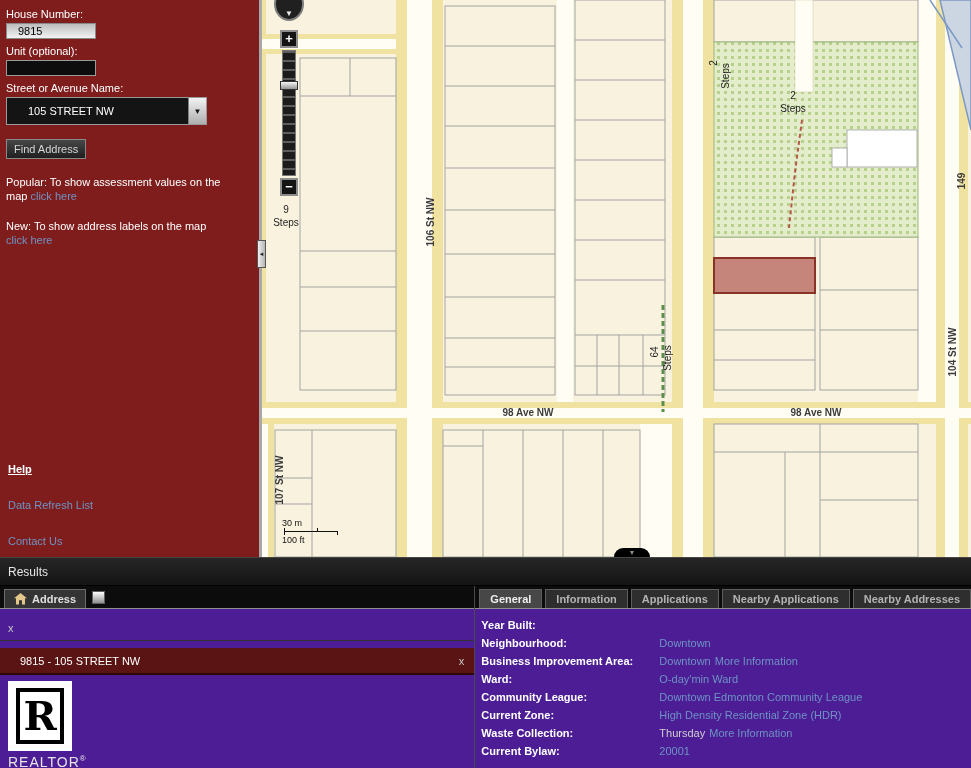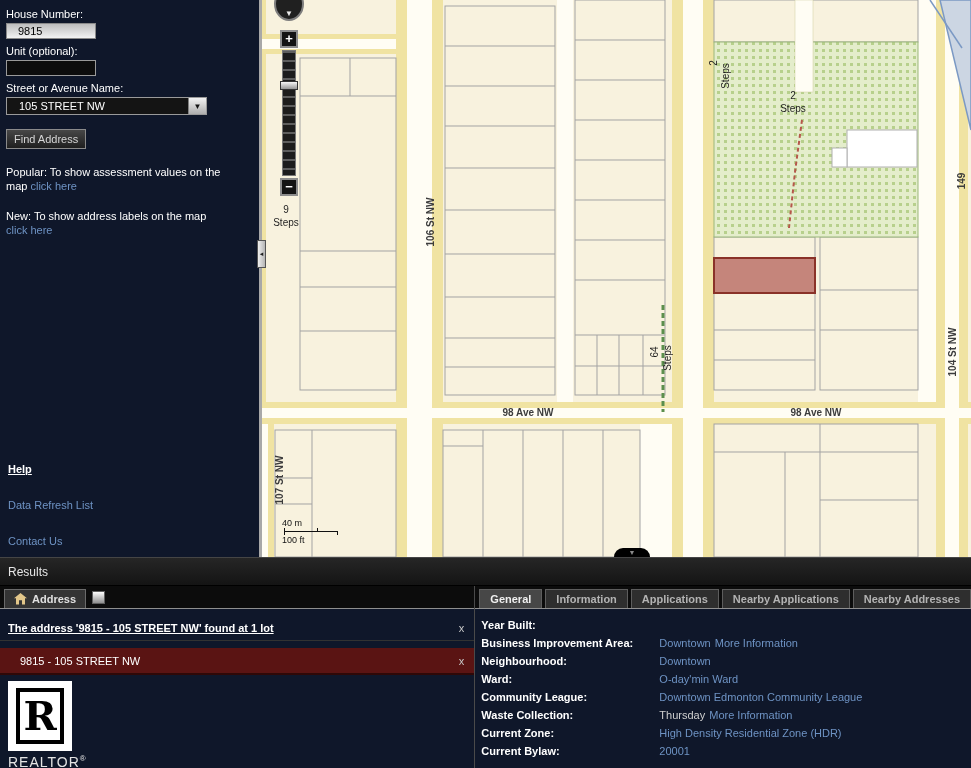--- a/index.html
+++ b/index.html
@@ -3,30 +3,30 @@
 <meta charset="utf-8">
 <style>
   * { margin:0; padding:0; box-sizing:border-box; }
   html,body { width:971px; height:768px; overflow:hidden; background:#000;
     font-family:"Liberation Sans","DejaVu Sans",sans-serif; }
 
   
   .top { position:relative; width:971px; height:557px; background:#000; }
 
   .sidebar { position:absolute; left:0; top:0; width:262px; height:557px;
-    background:#0f172a; border-right:3px solid #a8a8a8; color:#fff; font-size:11px; }
+    background:#7f1d1d; border-right:3px solid #a8a8a8; color:#fff; font-size:11px; }
   .side-inner { padding:8px 6px; position:relative; height:100%; }
   .flabel { display:block; margin:6px 0 3px 0; color:#fff; }
   .flabel:first-child { margin-top:0; }
   .input-light { display:block; width:90px; height:16px; background:linear-gradient(#bdbdbd,#f3f3f3);
     border:1px solid #8a8a8a; color:#000; font-size:11px; padding:0 11px; font-family:inherit; }
   .input-dark { display:block; width:90px; height:16px; background:#0d0d0d;
     border:1px solid #9a9a9a; color:#fff; font-size:11px; padding:0 3px; font-family:inherit; }
-  .select { width:201px; height:18px; background:#141414; border:1px solid #9a9a9a;
-    display:flex; align-items:center; color:#fff; position:relative; padding-left:12px; cursor:default; }
+  .select { width:201px; height:28px; background:#141414; border:1px solid #9a9a9a;
+    display:flex; align-items:center; color:#fff; position:relative; padding-left:21px; cursor:default; }
   .select .arrow { position:absolute; right:0; top:0; width:18px; height:100%;
     background:linear-gradient(#f2f2f2,#aeaeae); color:#111; display:flex; align-items:center;
     justify-content:center; font-size:8px; border-left:1px solid #808080; }
   .find-btn { margin-top:14px; background:linear-gradient(#474747,#1f1f1f); border:1px solid #8a8a8a;
     color:#d6d6d6; font-size:11px; padding:3px 7px; font-family:inherit; cursor:pointer; }
   .para { margin-top:16px; width:238px; line-height:14px; color:#fff; }
   .para.narrow { width:212px; }
   .lnk { color:#6e93c4; text-decoration:none; cursor:pointer; }
   .lnk.u { }
   .side-footer { position:absolute; bottom:10px; left:8px; display:flex; gap:24px; font-size:11px;flex-direction:column; }
@@ -59,21 +59,21 @@
   .scalebar { position:absolute; left:20px; bottom:12px; z-index:5; font-size:9px; color:#111; }
   .sline-m { width:34px; height:4px; border:1px solid #111; border-top:none; margin-left:2px; }
   .sline-ft { width:54px; height:4px; border:1px solid #111; border-bottom:none; margin-top:-1px; margin-left:2px; }
 
   .panel-tab { position:absolute; left:352px; bottom:0; width:36px; height:9px; background:#000;
     border-radius:9px 9px 0 0; color:#8a8a8a; font-size:7px; line-height:10px; text-align:center;
     z-index:6; cursor:pointer; }
 
   
   .results { position:absolute; top:557px; left:0; width:971px; height:211px;
-    background:#0f172a; border-top:1px solid #454545; color:#fff; }
+    background:#4c1d95; border-top:1px solid #454545; color:#fff; }
   .results-header { height:28px; background:linear-gradient(#262626,#141414); display:flex;
     align-items:center; padding-left:8px; font-size:12px; color:#e6e6e6;
     border-bottom:1px solid #000; }
   .results-body { display:flex; height:182px; }
   .left-pane { width:481px; border-right:1px solid #4a4a4a; position:relative; }
   .right-pane { flex:1; }
 
   .tabstrip { height:23px; display:flex; align-items:flex-end; border-bottom:1px solid #8f8f8f;
     background:#0c0c0c; padding-left:4px; gap:3px; }
   .addr-tab { background:#343434; border:1px solid #6a6a6a; border-bottom:none; color:#e0e0e0;
@@ -283,21 +283,21 @@
         <span class="c-down">▼</span>
       </div>
       <div class="zbtn plus">+</div>
       <div class="zoom-track">
         <div class="zoom-handle"></div>
       </div>
       <div class="zbtn">−</div>
     </div>
 
     <div class="scalebar">
-      <div>40 m</div>
+      <div>30 m</div>
       <div class="sline-m"></div>
       <div class="sline-ft"></div>
       <div>100 ft</div>
     </div>
 
     <div class="panel-tab">
       <span>▼</span>
     </div>
   </div>
 </div>
@@ -313,21 +313,20 @@
         <div class="addr-tab">
           <svg width="13" height="12" viewBox="0 0 13 12">
             <path d="M6.5 0 L13 5.2 H11 V11.5 H8 V7.3 H5 V11.5 H2 V5.2 H0 Z" fill="#e3c78a"></path>
           </svg>
           <span>Address</span>
         </div>
         <div class="note-btn"></div>
       </div>
 
       <div class="found-row">
-        <span class="found-text">The address '9815 - 105 STREET NW' found at 1 lot</span>
         <span class="xmark">x</span>
       </div>
 
       <div class="addr-row">
         <span>9815 - 105 STREET NW</span>
         <span class="xmark">x</span>
       </div>
 
       <div class="realtor">
         <div class="realtor-box">
@@ -347,44 +346,44 @@
         <div class="rtab">Nearby Applications</div>
         <div class="rtab">Nearby Addresses</div>
       </div>
 
       <div class="details">
         <div class="drow">
           <span class="dlabel">Year Built:</span>
           <span class="dval"></span>
         </div>
         <div class="drow">
+          <span class="dlabel">Neighbourhood:</span>
+          <span class="dval"><a class="lnk">Downtown</a></span>
+        </div>
+        <div class="drow">
           <span class="dlabel">Business Improvement Area:</span>
           <span class="dval"><a class="lnk">Downtown</a><a class="lnk u">More Information</a></span>
         </div>
         <div class="drow">
-          <span class="dlabel">Neighbourhood:</span>
-          <span class="dval"><a class="lnk">Downtown</a></span>
-        </div>
-        <div class="drow">
           <span class="dlabel">Ward:</span>
           <span class="dval"><a class="lnk">O-day'min Ward</a></span>
         </div>
         <div class="drow">
           <span class="dlabel">Community League:</span>
           <span class="dval"><a class="lnk">Downtown Edmonton Community League</a></span>
         </div>
         <div class="drow">
+          <span class="dlabel">Current Zone:</span>
+          <span class="dval"><a class="lnk u">High Density Residential Zone (HDR)</a></span>
+        </div>
+        <div class="drow">
           <span class="dlabel">Waste Collection:</span>
           <span class="dval"><span style="margin-right:4px;">Thursday</span><a class="lnk u">More Information</a></span>
         </div>
         <div class="drow">
-          <span class="dlabel">Current Zone:</span>
-          <span class="dval"><a class="lnk u">High Density Residential Zone (HDR)</a></span>
-        </div>
-        <div class="drow">
           <span class="dlabel">Current Bylaw:</span>
           <span class="dval"><a class="lnk u">20001</a></span>
         </div>
       </div>
     </div>
 
   </div>
 </div>
 
 </body></html>

